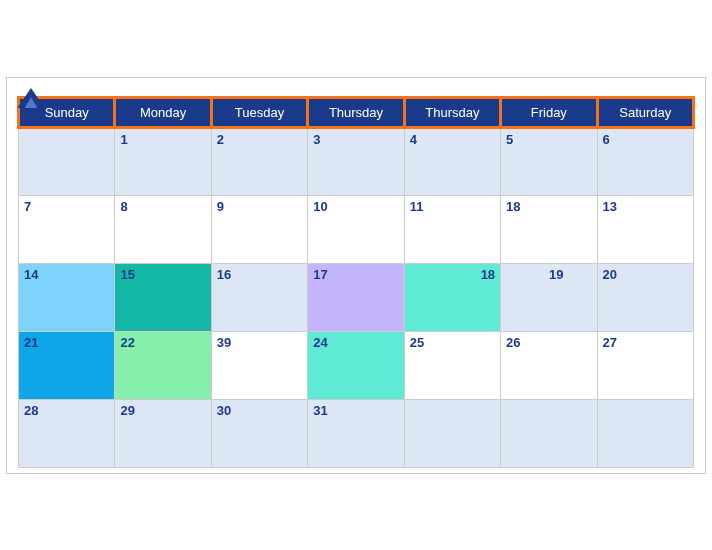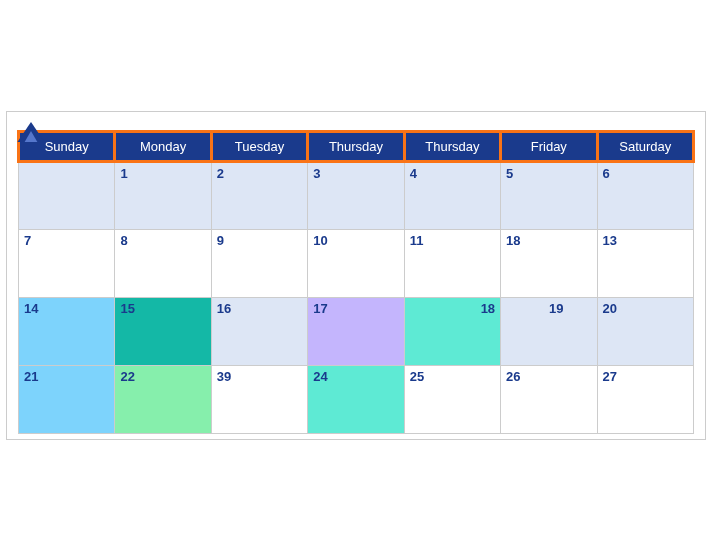--- a/index.html
+++ b/index.html
@@ -175,23 +175,32 @@
         <tr>
           <td style="background-color: #7dd3fc;"><span class="day-num">14</span></td>
           <td style="background-color: #14b8a6;"><span class="day-num">15</span></td>
           <td style="background-color: rgb(221, 230, 245);"><span class="day-num">16</span></td>
           <td style="background-color: #c4b5fd;"><span class="day-num">17</span></td>
           <td style="background-color: #5eead4; text-align: right;"><span class="day-num">18</span></td>
           <td style="background-color: rgb(221, 230, 245); padding-left: 48px;"><span class="day-num">19</span></td>
           <td style="background-color: rgb(221, 230, 245);"><span class="day-num">20</span></td>
         </tr>
         <tr>
-          <td style="background-color: #7dd3fc;"><span class="day-num">21</span></td>
+          <td style="background-color: #0ea5e9;"><span class="day-num">21</span></td>
           <td style="background-color: #86efac;"><span class="day-num">22</span></td>
           <td style="background-color: rgb(255, 255, 255);"><span class="day-num">39</span></td>
           <td style="background-color: #5eead4;"><span class="day-num">24</span></td>
           <td style="background-color: rgb(255, 255, 255);"><span class="day-num">25</span></td>
           <td style="background-color: rgb(255, 255, 255);"><span class="day-num">26</span></td>
           <td style="background-color: rgb(255, 255, 255);"><span class="day-num">27</span></td>
         </tr>
+        <tr>
+          <td style="background-color: rgb(221, 230, 245);"><span class="day-num">28</span></td>
+          <td style="background-color: rgb(221, 230, 245);"><span class="day-num">29</span></td>
+          <td style="background-color: rgb(221, 230, 245);"><span class="day-num">30</span></td>
+          <td style="background-color: rgb(221, 230, 245);"><span class="day-num">31</span></td>
+          <td style="background-color: rgb(221, 230, 245);"></td>
+          <td style="background-color: rgb(221, 230, 245);"></td>
+          <td style="background-color: rgb(221, 230, 245);"></td>
+        </tr>
       </tbody>
   </table>
 </div>
 
 </body></html>

